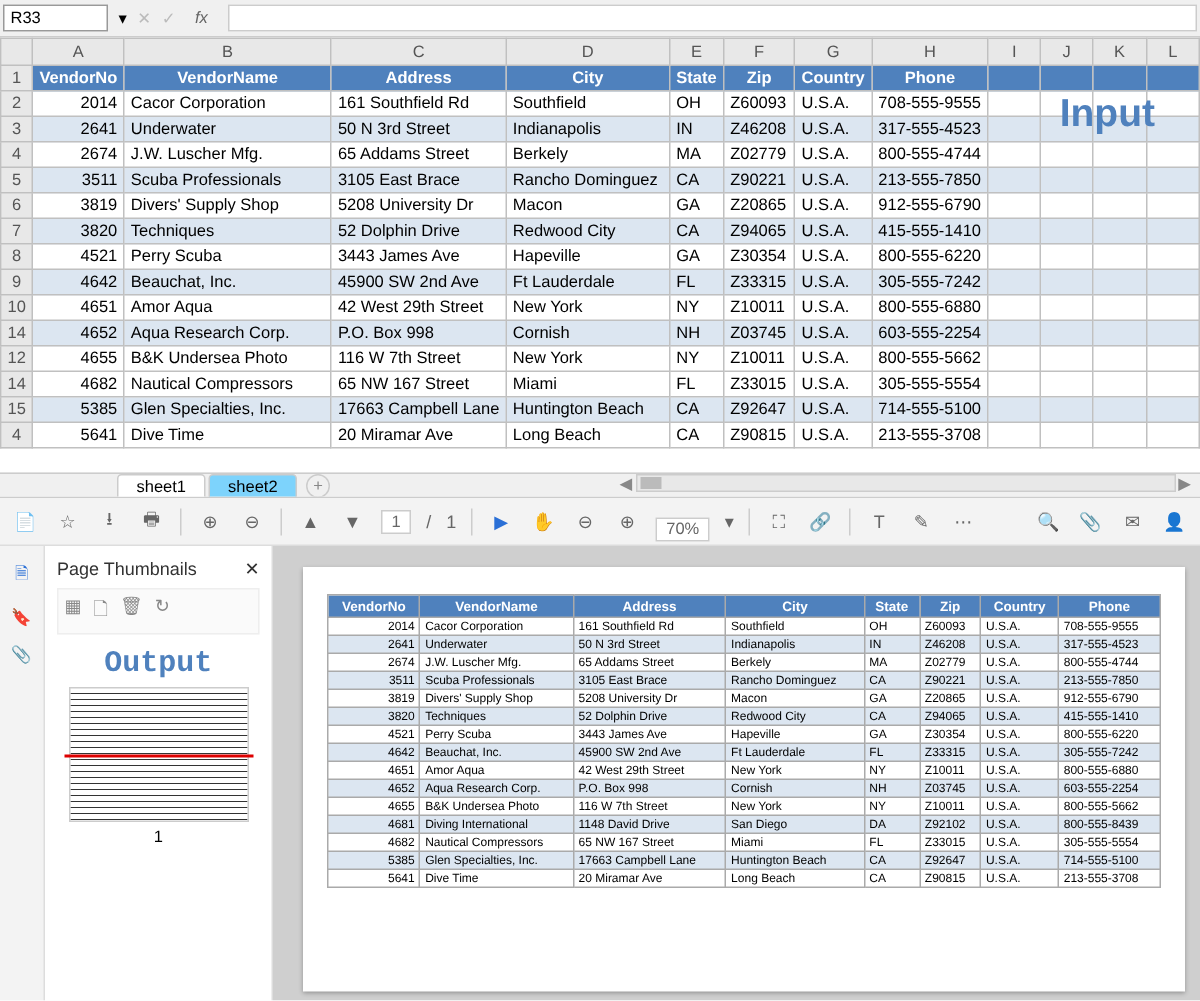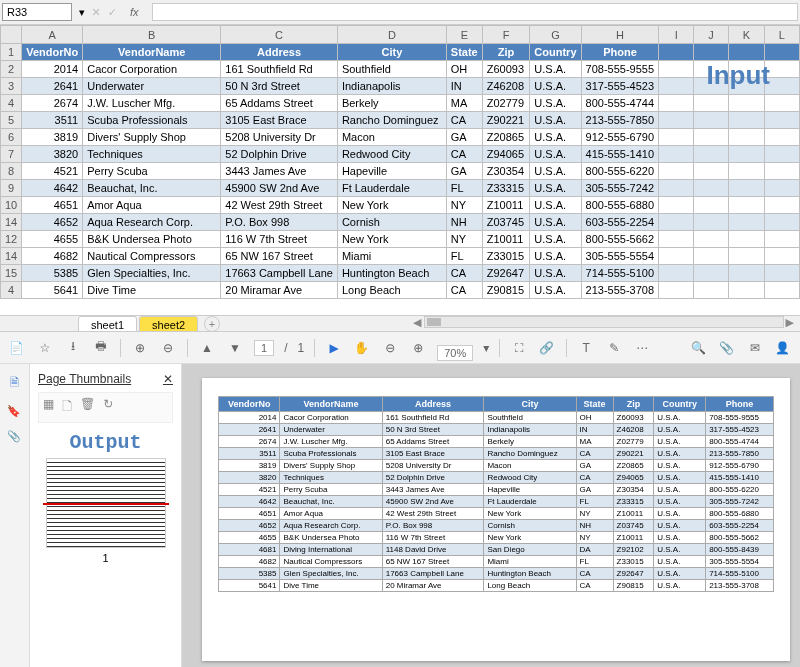--- a/index.html
+++ b/index.html
@@ -23,38 +23,38 @@
 
 .data-header td { background: #4f81bd !important; color: #fff; font-weight: bold; text-align: center !important; }
 .row-even td { background: #dce6f1 !important; }
 .row-odd td { background: #ffffff !important; }
 .num-cell { text-align: right !important; }
 
 .input-label { position: absolute; top: 35px; right: 30px; font-size: 26px; font-weight: bold; color: #4f81bd; }
 
 .sheet-tabs { height: 20px; background: #f0f0f0; border-top: 1px solid #ccc; display: flex; align-items: flex-start; padding: 0 6px; gap: 2px; }
 .tab { padding: 2px 12px; background: #fff; border: 1px solid #ccc; border-radius: 3px 3px 0 0; font-size: 11px; }
-.tab.inactive { background: #fde047; }
+.tab.inactive { background: #7dd3fc; }
 .add-tab { width: 16px; height: 16px; border: 1px solid #ccc; border-radius: 50%; text-align: center; line-height: 14px; color: #888; margin-left: 4px; }
 .hscroll-spacer { flex: 1; }
 .hscroll-track { width: 360px; height: 12px; background: #e8e8e8; border: 1px solid #ccc; position: relative; }
 .hscroll-thumb { position: absolute; left: 2px; top: 1px; width: 14px; height: 8px; background: #bbb; }
 
 
 .bottom-pane { height: 335px; background: #fafafa; display: flex; flex-direction: column; }
 .pdf-toolbar { height: 32px; background: #f3f3f3; border-bottom: 1px solid #ddd; display: flex; align-items: center; padding: 0 8px; gap: 10px; color: #666; font-size: 12px; }
 .pdf-toolbar .tb-icon { width: 18px; height: 18px; display: flex; align-items: center; justify-content: center; }
 .pdf-toolbar .sep { width: 1px; height: 18px; background: #ccc; }
 .page-ind { border: 1px solid #ccc; padding: 1px 6px; background: #fff; font-size: 11px; }
 .zoom-ind { border: 1px solid #ccc; padding: 1px 6px; background: #fff; font-size: 11px; margin-top: 10px; }
 
 .pdf-body { flex: 1; display: flex; }
 .pdf-siderail { width: 30px; background: #f3f3f3; border-right: 1px solid #ddd; display: flex; flex-direction: column; align-items: center; gap: 12px; padding-top: 10px; color: #888; }
 .thumbs-panel { width: 152px; background: #fff; border-right: 1px solid #ddd; padding: 8px; }
-.thumbs-title { display: flex; align-items: center; justify-content: space-between; font-size: 12px; color: #333; margin-bottom: 6px; text-decoration: underline; }
+.thumbs-title { display: flex; align-items: center; justify-content: space-between; font-size: 12px; color: #333; margin-bottom: 6px; }
 .thumbs-btns { display: flex; gap: 8px; color: #888; font-size: 12px; margin-bottom: 8px; padding: 4px; border: 1px solid #eee; background: #fafafa; }
 .output-label { font-size: 20px; font-weight: bold; color: #4f81bd; text-align: center; margin-bottom: 4px; font-family: Liberation Mono, monospace; }
 .thumb { width: 120px; height: 90px; margin: 0 auto; border: 1px solid #ccc; background: repeating-linear-gradient(#fff, #fff 3px, #333 3px, #333 4px); position: relative; }
 .thumb::after { content: ""; position: absolute; left: -4px; right: -4px; top: 44px; height: 2px; background: #d00; }
 .thumb-num { text-align: center; font-size: 11px; margin-top: 4px; }
 
 .pdf-view { flex: 1; background: #cfcfcf; position: relative; overflow: hidden; }
 .pdf-page { position: absolute; left: 20px; top: 14px; right: 10px; bottom: 6px; background: #fff; box-shadow: 0 1px 3px rgba(0,0,0,0.3); padding: 18px 16px; }
 .pdf-table { border-collapse: collapse; width: 100%; }
 .pdf-table th { background: #4f81bd; color: #fff; font-size: 9px; padding: 2px 4px; border: 1px solid #aaa; }

